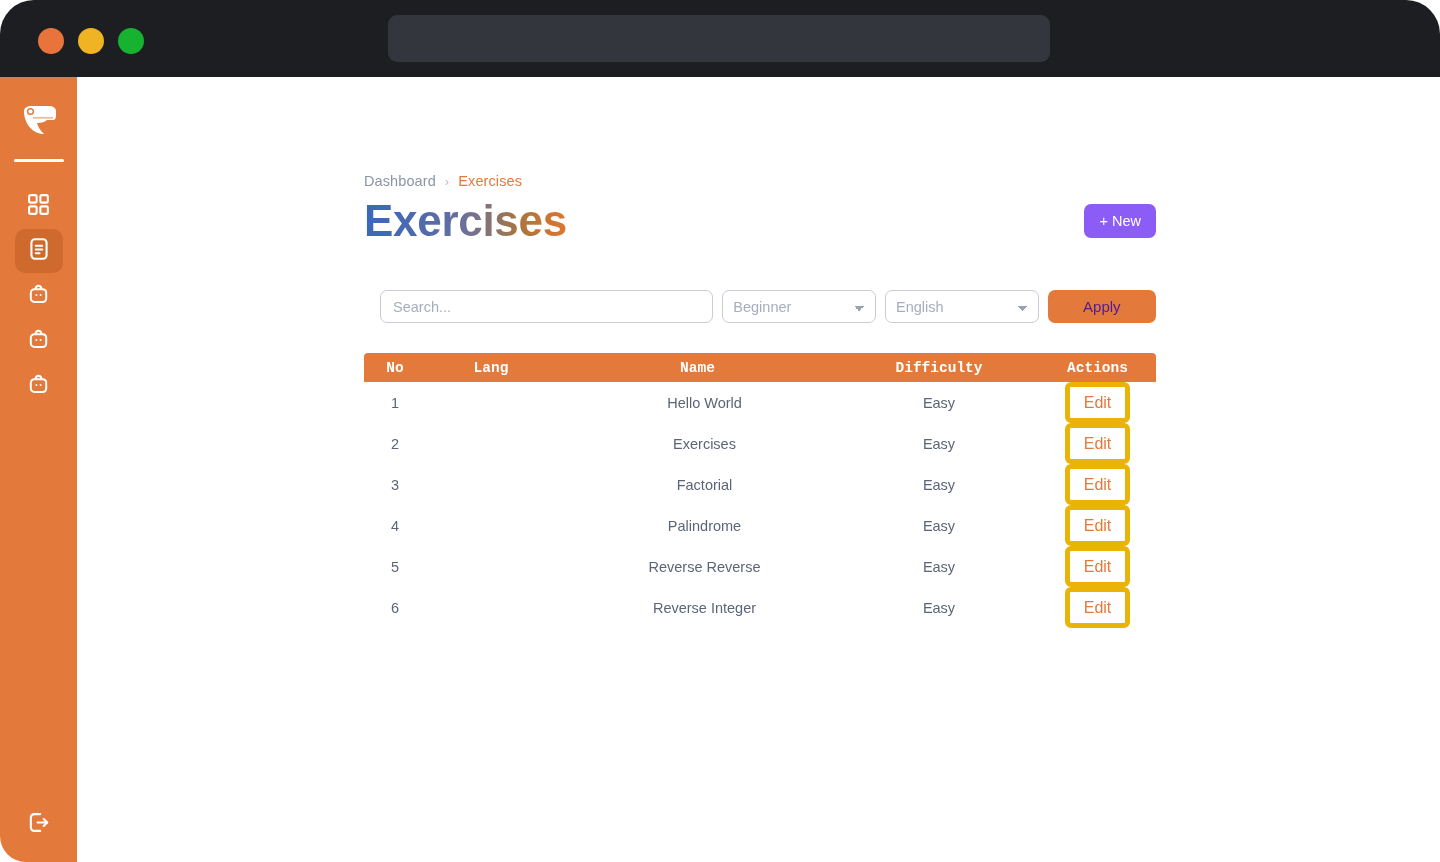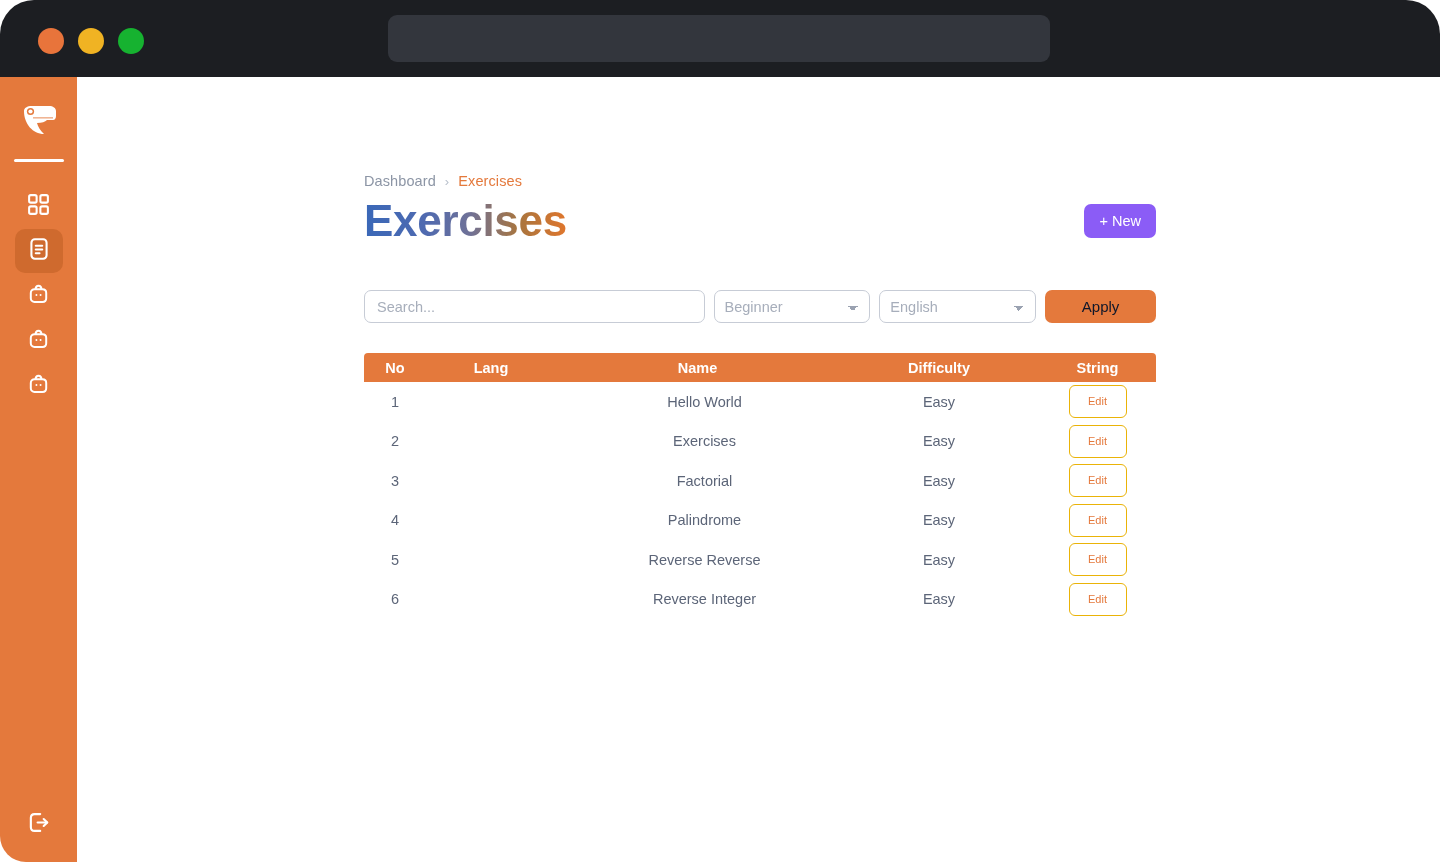--- a/index.html
+++ b/index.html
@@ -157,20 +157,21 @@
     cursor: pointer;
     height: 34px;
   }
 
   
   .filters {
     margin-top: 44px;
     display: flex;
     gap: 9px;
     align-items: center;
+    margin-left: 16px;
   }
   .search-input {
     width: 341px;
     height: 33px;
     border: 1px solid #c7ccd6;
     border-radius: 7px;
     padding: 0 12px;
     font-size: 14.5px;
     color: #5c6578;
     font-family: "Liberation Sans", sans-serif;
@@ -199,21 +200,21 @@
       calc(100% - 16px) 15px,
       calc(100% - 11px) 15px;
     background-size: 5px 5px, 5px 5px;
     background-repeat: no-repeat;
     cursor: pointer;
   }
   .apply-btn {
     width: 111px;
     height: 33px;
     background: #e4793c;
-    color: #0f172a;
+    color: #4c1d95;
     border: none;
     border-radius: 7px;
     font-size: 15px;
     font-family: "Liberation Sans", sans-serif;
     cursor: pointer;
   }
 
   
   .table {
     margin-top: 30px;
@@ -222,20 +223,21 @@
     table-layout: fixed;
   }
   .table thead th {
     background: #e4793c;
     color: #ffffff;
     font-size: 14.5px;
     font-weight: bold;
     height: 29px;
     padding: 0;
     text-align: center;
+    font-family: Liberation Mono, monospace;
   }
   .table thead th:first-child  { border-top-left-radius: 4px; }
   .table thead th:last-child   { border-top-right-radius: 4px; }
 
   .col-no   { width: 62px;  }
   .col-lang { width: 130px; }
   .col-name { width: 283px; }
   .col-diff { width: 200px; }
   .col-act  { width: 117px; }
 
@@ -247,24 +249,24 @@
     text-align: center;
     vertical-align: middle;
   }
   .td-name { text-align: left; padding-left: 14px !important; }
 
   .edit-btn {
     display: inline-block;
     min-width: 58px;
     padding: 8px 14px;
     background: #ffffff;
-    border: 1px solid #eab308;
+    border: 5px solid #eab308;
     border-radius: 6px;
     color: #e4793c;
-    font-size: 11px;
+    font-size: 16px;
     font-family: "Liberation Sans", sans-serif;
     cursor: pointer;
     line-height: 15px;
   }
 </style>
 </head>
 <body>
 
 <div id="app">
 
@@ -404,21 +406,21 @@
             <col class="col-name">
             <col class="col-diff">
             <col class="col-act">
         </colgroup>
         <thead>
           <tr>
             <th>No</th>
             <th>Lang</th>
             <th>Name</th>
             <th>Difficulty</th>
-            <th>String</th>
+            <th>Actions</th>
           </tr>
         </thead>
         <tbody id="table-body">
             <tr>
               <td>1</td>
               <td></td>
               <td class="td-name">Hello World</td>
               <td>Easy</td>
               <td><button class="edit-btn">Edit</button></td>
             </tr>

